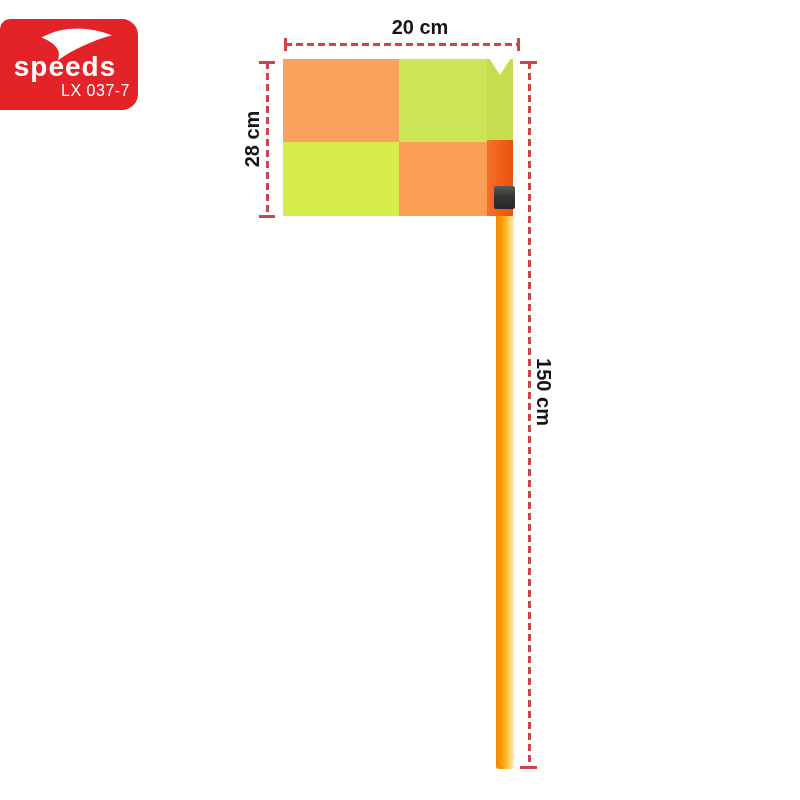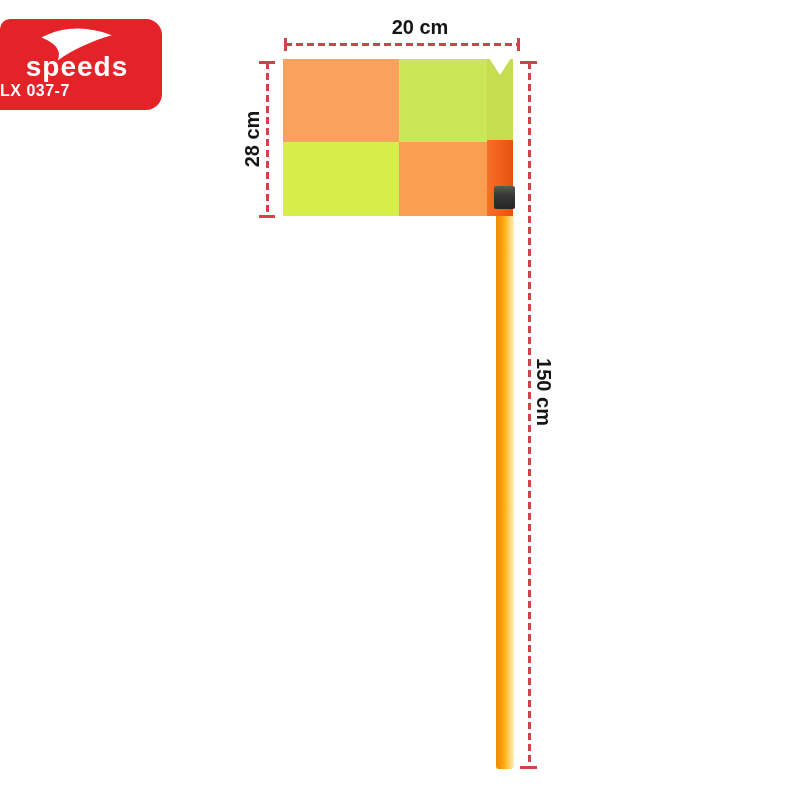--- a/index.html
+++ b/index.html
@@ -4,30 +4,30 @@
 <style>
   html,body { margin:0; padding:0; background:#fff; }
   #stage {
     position:relative; width:800px; height:800px; background:#ffffff;
     overflow:hidden; font-family:"Liberation Sans", sans-serif;
   }
 
   
   .logo-box {
     position:absolute; left:0; top:19px; width:138px; height:91px;
-    background:#e42329; border-radius:10px 16px 16px 0;padding-left:24px;
+    background:#e42329; border-radius:10px 16px 16px 0;
   }
   .swoosh { position:absolute; left:36px; top:6px; width:82px; height:37px; }
   .brand-name {
     position:absolute; left:0; right:8px; top:34px; text-align:center;
     color:#ffffff; font-size:28px; font-weight:bold; letter-spacing:1px; line-height:1;
   }
   .brand-model {
-    position:absolute; left:0; right:8px; top:64px; text-align:left;
-    color:#ffffff; font-size:16px; font-weight:bold; letter-spacing:0.5px; line-height:1;
+    position:absolute; left:0; right:8px; top:64px; text-align:right;
+    color:#ffffff; font-size:16px; font-weight:normal; letter-spacing:0.5px; line-height:1;
   }
 
   
   .hdash { position:absolute; height:3px;
     background-image:repeating-linear-gradient(to right,#cf4449 0 7px, transparent 7px 11px); }
   .vdash { position:absolute; width:3px;
     background-image:repeating-linear-gradient(to bottom,#cf4449 0 7px, transparent 7px 11px); }
   .tick-v { position:absolute; width:3px;  height:13px; background:#cf4449; }
   .tick-h { position:absolute; height:3px; width:17px;  background:#cf4449; }
   .dim-label {

